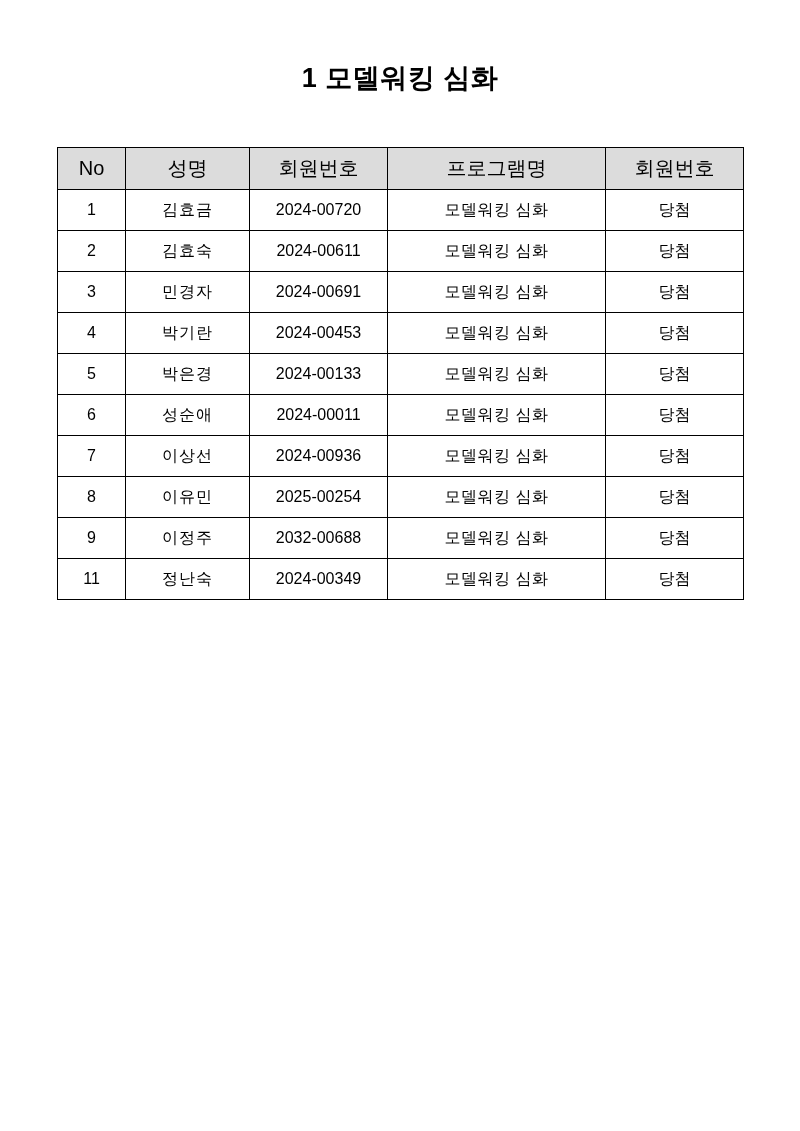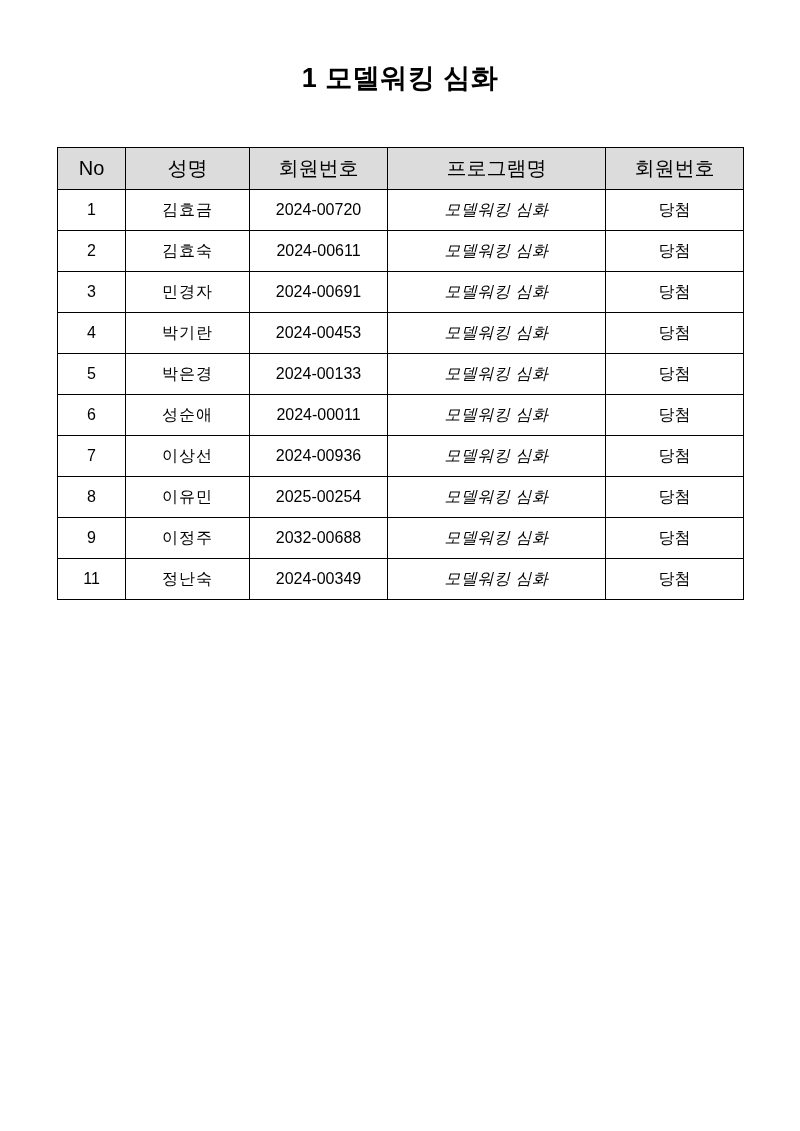--- a/index.html
+++ b/index.html
@@ -55,21 +55,21 @@
     background: #dcdcdc;
     font-size: 20px;
     height: 41px;
   }
   col.c-no    { width: 68px; }
   col.c-name  { width: 124px; }
   col.c-id    { width: 138px; }
   col.c-prog  { width: 218px; }
   col.c-res   { width: 138px; }
   .cell-name { letter-spacing: 1px; }
-  .cell-prog { letter-spacing: 0.5px; font-style: italic; }
+  .cell-prog { letter-spacing: 0.5px; }
 </style>
 </head>
 <body>
 
 <div class="page">
 
   <h1 class="doc-title">1 모델워킹 심화</h1>
 
   <div class="table-wrap">
     <table class="lottery">

